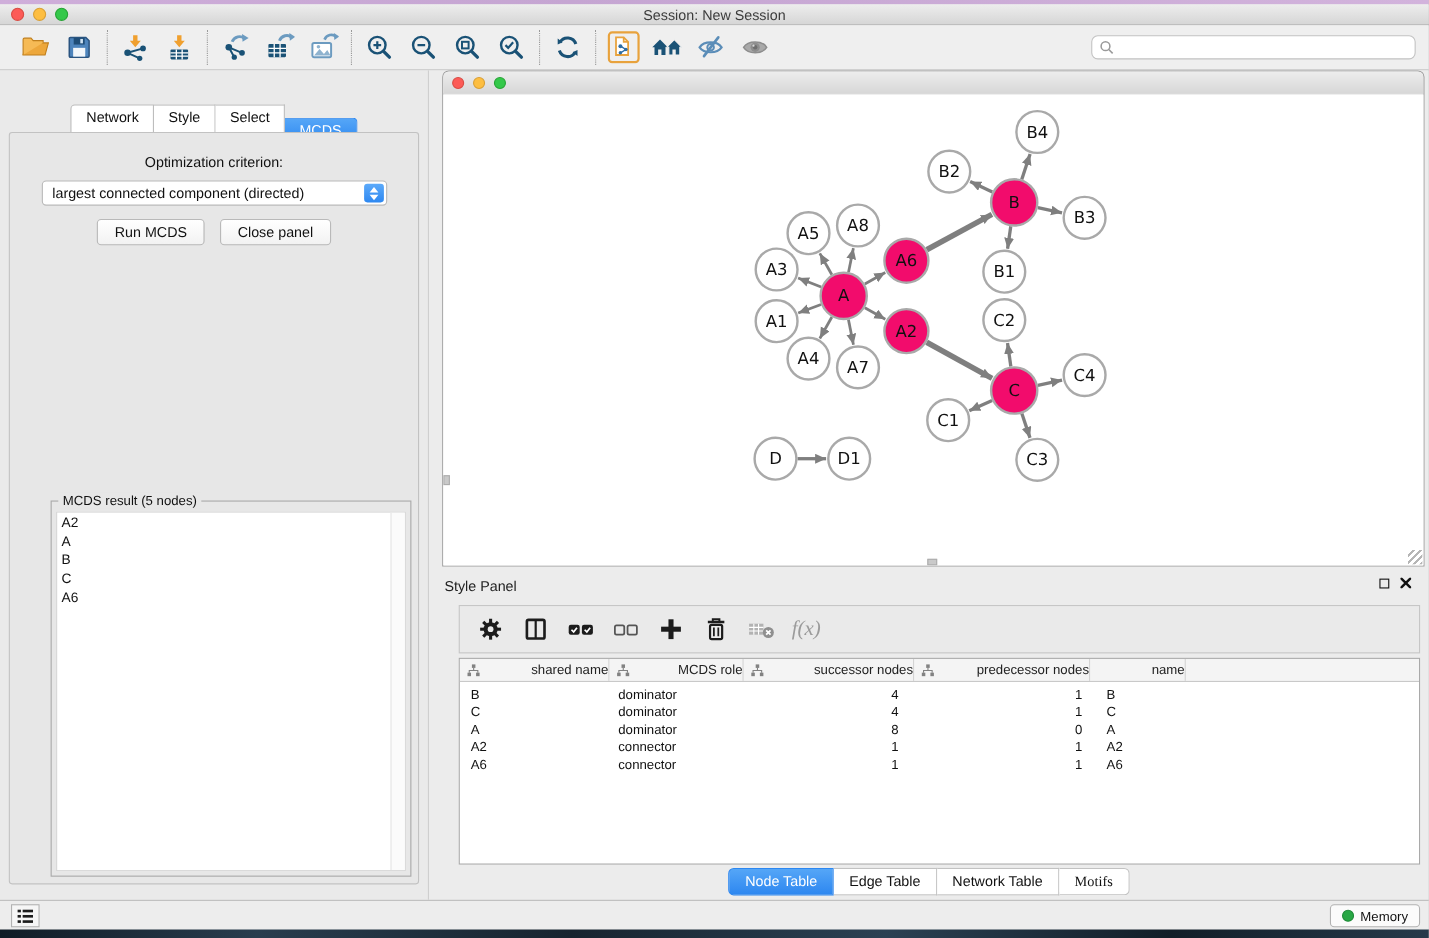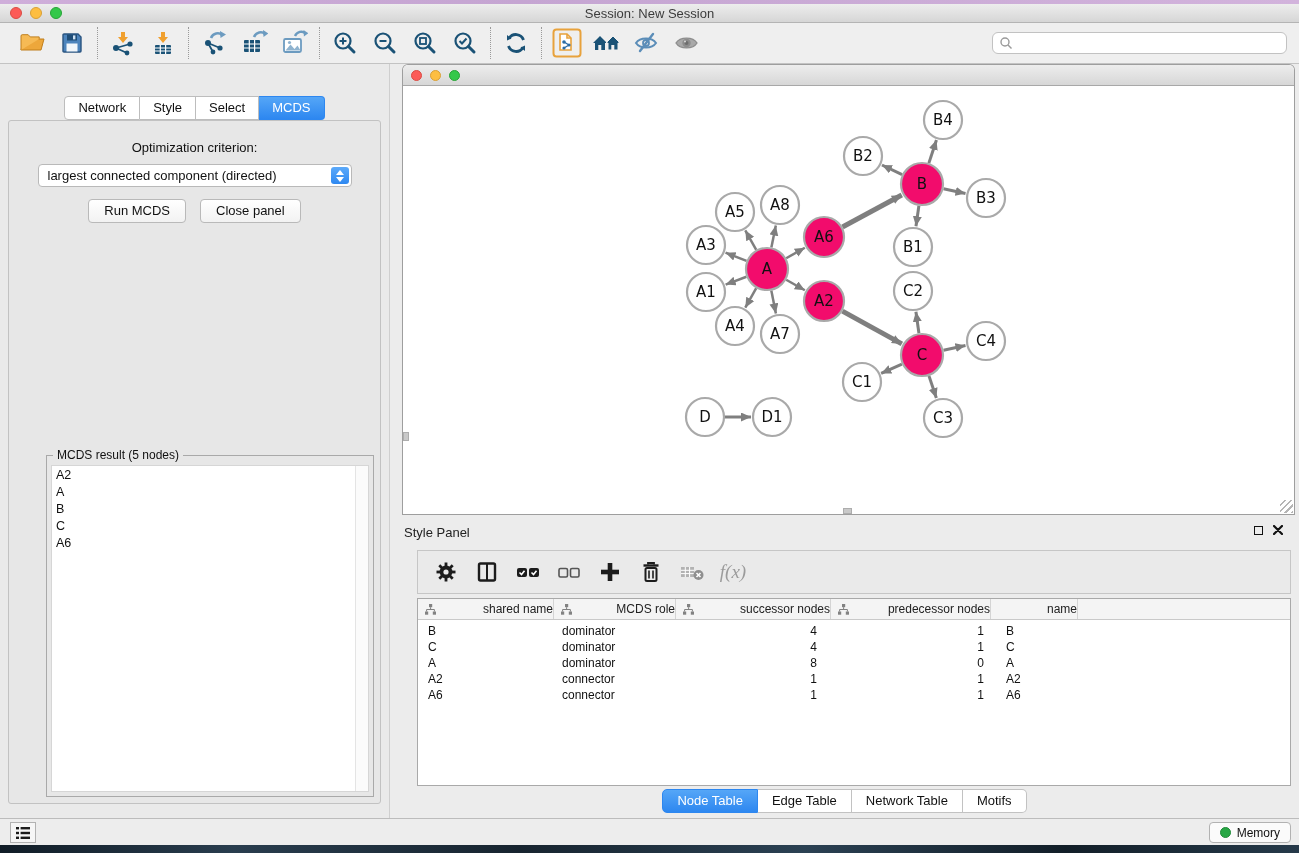--- a/index.html
+++ b/index.html
@@ -28,21 +28,21 @@
 
   
   .main { position:absolute; top:64px; left:0; right:0; bottom:35px; display:flex; }
 
   
   .control-panel { width:390px; position:relative; background:#eaeaea; border-right:1px solid #cfcfcf; }
   .cp-header { position:relative; height:26px; }
   .panel-title { position:absolute; left:12px; top:7px; font-size:13px; color:#222; }
   .panel-icons { position:absolute; right:10px; top:7px; display:flex; gap:10px; align-items:center; }
   .float-icon { width:9px; height:9px; border:1.5px solid #111; display:inline-block; }
-  .tabs-row { position:absolute; top:20px; left:0; right:0; display:flex; justify-content:center;align-items:flex-end; }
+  .tabs-row { position:absolute; top:31px; left:0; right:0; display:flex; justify-content:center; }
   .tab { font-size:13px; padding:3px 13px 4px; background:#fff; border:1px solid #bdbdbd; border-left:none; color:#111; }
   .tab:first-child { border-left:1px solid #bdbdbd; border-radius:4px 0 0 4px; }
   .tab:last-child { border-radius:0 4px 4px 0; }
   .tab.active { background:linear-gradient(#55a6f7,#2d87f0); color:#fff; border-color:#2d87f0;margin-top:12px; }
   .cp-inner { position:absolute; left:8px; right:8px; top:56px; bottom:14px; background:#e7e7e7;
               border:1px solid #c2c2c2; border-radius:3px; }
   .opt-label { text-align:center; margin-top:19px; font-size:13px; color:#111; }
   .criterion { width:314px; height:23px; margin:9px auto 0; background:#fff; border:1px solid #b9b9b9;
                border-radius:4px; position:relative; font-size:13px; color:#111; line-height:21px; padding-left:9px; }
   .stepper { position:absolute; right:2px; top:2px; bottom:2px; width:18px; border-radius:3px;
@@ -86,21 +86,21 @@
   .th { display:flex; align-items:center; justify-content:flex-end; gap:6px; font-size:12px; color:#222;
         border-right:1px solid #d4d4d4; position:relative; }
   .th .tree-ico { position:absolute; left:6px; top:4px; }
   .trow { display:flex; height:16px; align-items:center; }
   .td { font-size:12px; color:#111; white-space:nowrap; overflow:hidden; }
   .tbody { padding-top:3px; }
 
   .bottom-tabs { position:absolute; left:0; right:0; top:271px; display:flex; justify-content:center; }
   .btab { font-size:13px; padding:3px 14px 4px; background:#fff; border:1px solid #c2c2c2; border-left:none; color:#111; }
   .btab:first-child { border-left:1px solid #c2c2c2; border-radius:5px 0 0 5px; }
-  .btab:last-child { border-radius:0 5px 5px 0; }
+  .btab:last-child { border-radius:0 5px 5px 0;font-family:Liberation Serif, serif; }
   .btab.active { background:linear-gradient(#55a6f7,#2d87f0); color:#fff; border-color:#2d87f0; }
 
   
   .statusbar { position:absolute; left:0; right:0; bottom:8px; height:27px; background:#ededed; border-top:1px solid #bcbcbc; }
   .list-btn { position:absolute; left:10px; top:3px; width:26px; height:21px; background:#f6f6f6;
               border:1px solid #b2b2b2; display:flex; align-items:center; justify-content:center; }
   .memory-btn { position:absolute; right:8px; top:3px; height:21px; background:#fbfbfb; border:1px solid #b2b2b2;
                 border-radius:4px; display:flex; align-items:center; gap:6px; padding:0 10px; font-size:12px; color:#111; }
   .mem-dot { width:11px; height:11px; border-radius:50%; background:#28a745; border:1px solid #1f8a38; }
   .desktop-strip { position:absolute; left:0; right:0; bottom:0; height:8px;

